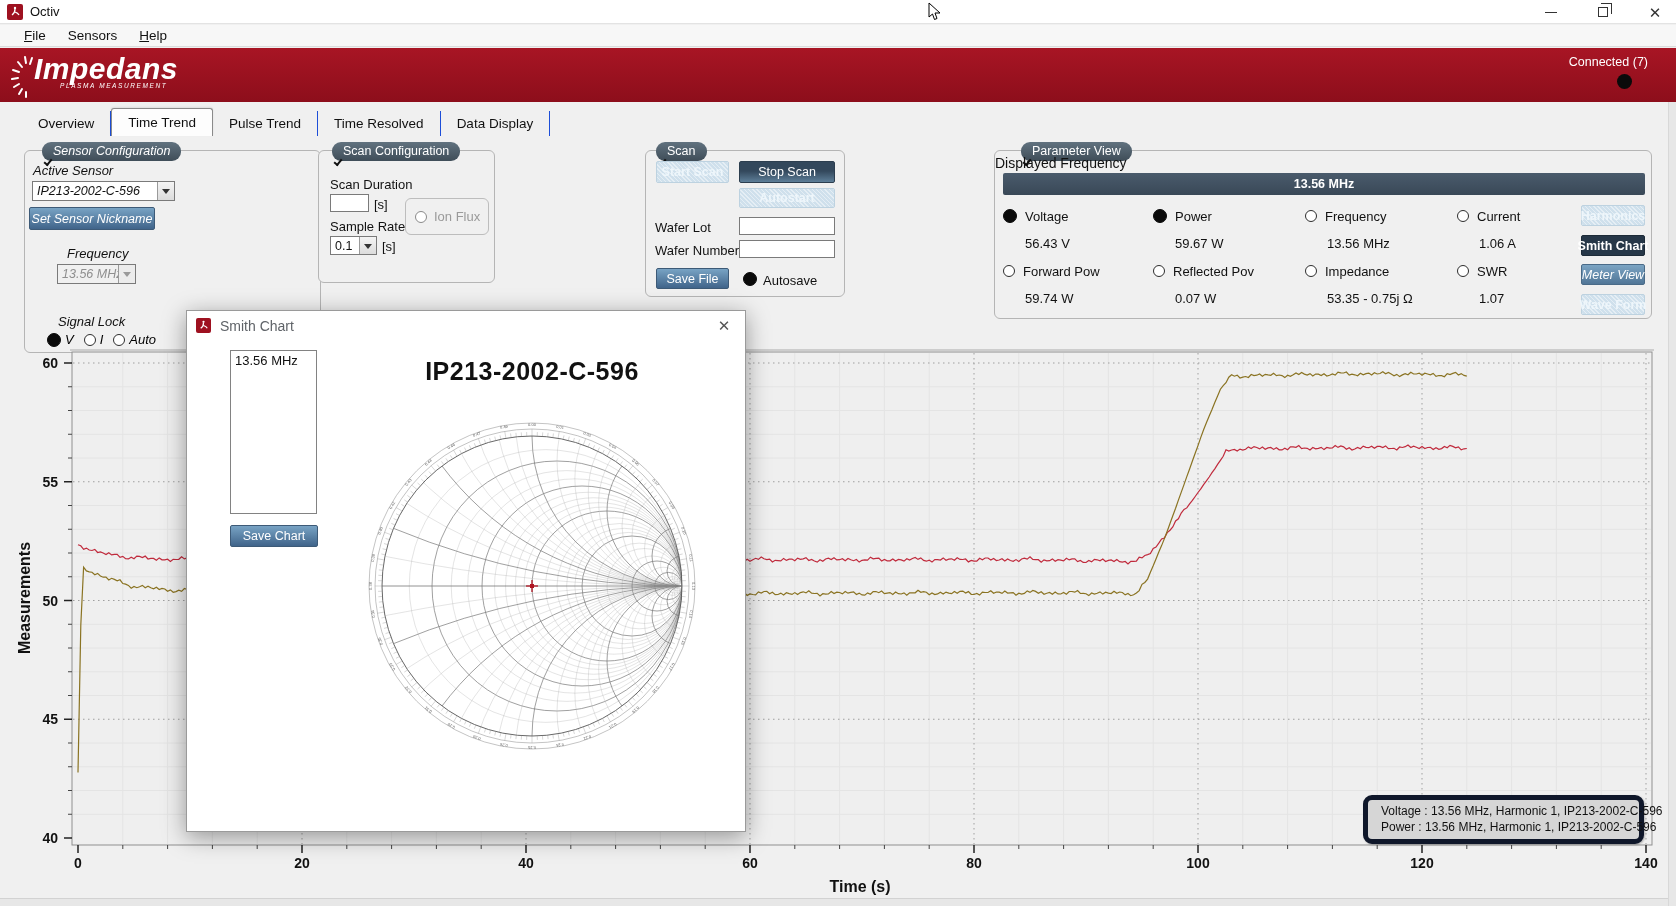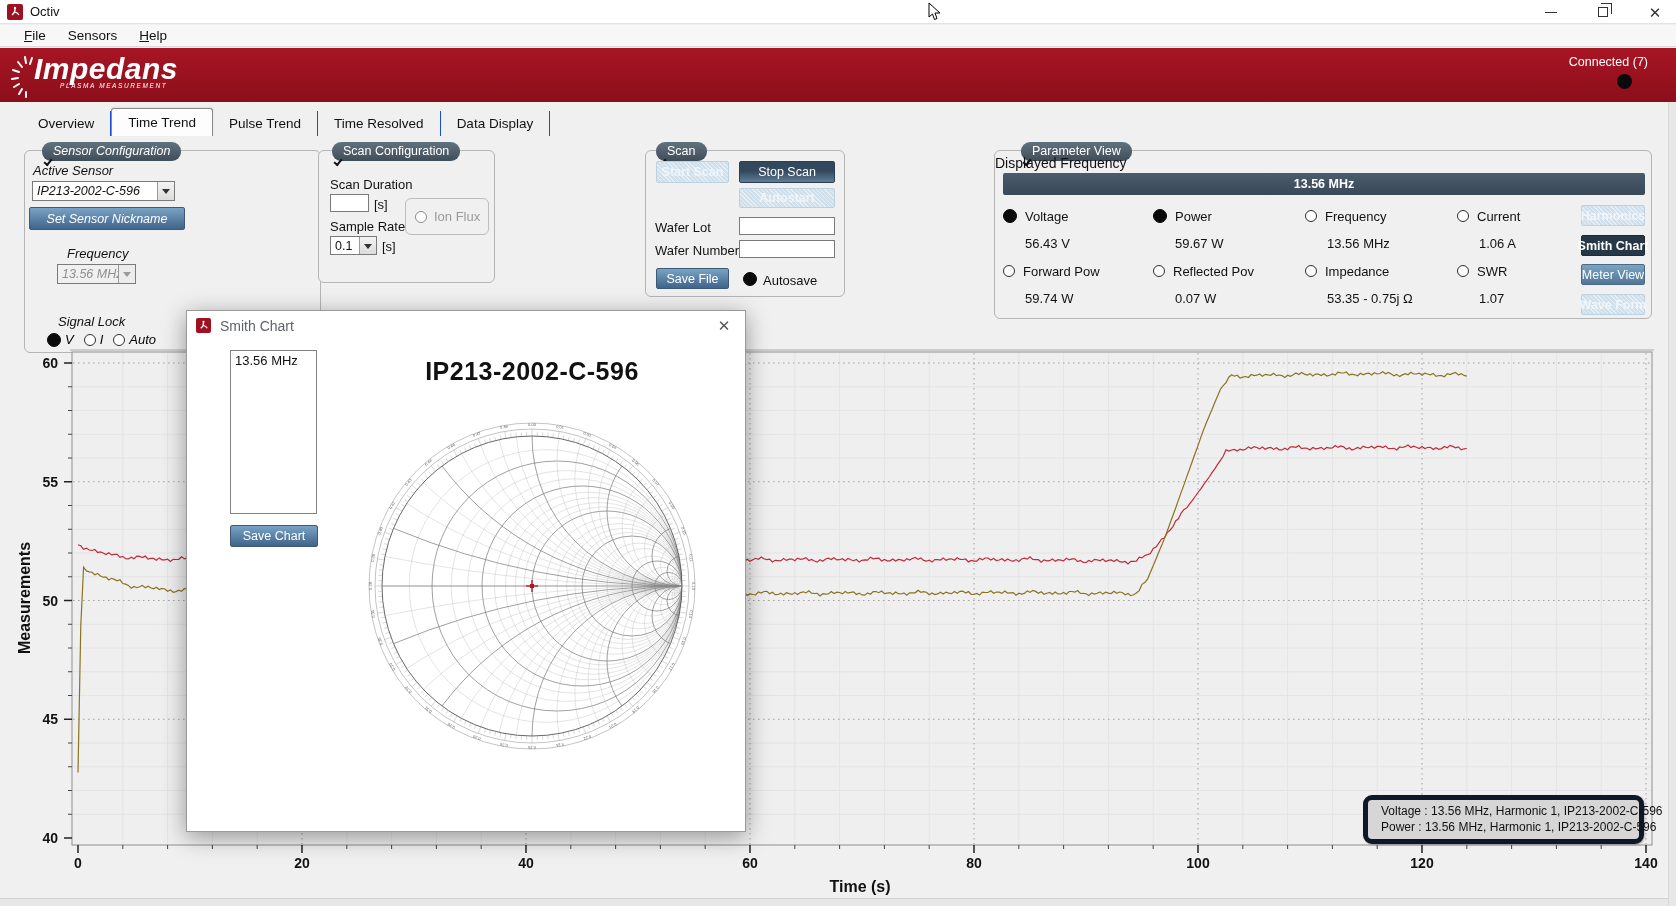--- a/index.html
+++ b/index.html
@@ -188,21 +188,21 @@
       <div class="tab">Data Display</div>
     </div>
 
   <div class="groupbox" style="left:24px;top:150px;width:297px;height:203px;font-style:italic;">
     <div class="pill" style="left:17px;">Sensor Configuration</div>
     <div class="lbl" style="left:8px;top:12px;">Active Sensor</div>
     <div class="combo" style="left:7px;top:30px;width:143px;">
       <span class="combo-text">IP213-2002-C-596</span>
       <span class="combo-arrow"></span>
     </div>
-    <div class="btn btn-blue" style="left:4px;top:56px;width:156px;height:23px;">Set Sensor Nickname</div>
+    <div class="btn btn-blue" style="left:4px;top:56px;width:126px;height:23px;">Set Sensor Nickname</div>
     <div class="lbl" style="left:42px;top:95px;font-size:13px;">Frequency</div>
     <div class="combo disabled" style="left:32px;top:113px;width:79px;">
       <span class="combo-text">13.56 MHz</span>
       <span class="combo-arrow"></span>
     </div>
     <div class="lbl" style="left:33px;top:163px;font-size:13px;">Signal Lock</div>
     <div id="signal-lock-row" style="position:absolute;left:22px;top:181px;display:flex;align-items:center;gap:4px;">
         <span class="radio on"></span>
         <span style="font-size: 13px; margin-right: 6px;">V</span>
         <span class="radio"></span>
@@ -285,21 +285,21 @@
           <span>SWR</span>
         </div>
         <div class="pval" style="grid-area: 4 / 1;">59.74 W</div>
         <div class="pval" style="grid-area: 4 / 2;">0.07 W</div>
         <div class="pval" style="grid-area: 4 / 3;">53.35 - 0.75j Ω</div>
         <div class="pval" style="grid-area: 4 / 4;">1.07</div>
       </div>
     <div id="param-buttons">
         <div class="btn btn-dis" style="left: 586px; top: 54px; width: 64px; height: 21px;">Harmonics</div>
         <div class="btn btn-navy" style="left: 586px; top: 84px; width: 64px; height: 21px;">Smith Chart</div>
-        <div class="btn btn-mid" style="left: 586px; top: 113px; width: 64px; height: 21px;">Meter View</div>
+        <div class="btn btn-mid" style="left: 586px; top: 113px; width: 64px; height: 21px; font-style: italic;">Meter View</div>
         <div class="btn btn-dis" style="left: 586px; top: 143px; width: 64px; height: 21px;">Wave Form</div>
       </div>
   </div>
 
   <div id="trend-chart"><svg width="1676" height="576">
         <line x1="70" y1="20" x2="1654" y2="20" stroke="#cdcdcd" stroke-width="2"></line>
         <rect x="72" y="22" width="1580" height="493" fill="#efefef" stroke="#8f8f8f" stroke-width="1"></rect>
         <line x1="122.8" y1="23" x2="122.8" y2="514" stroke="#e4e4e4" stroke-width="1"></line>
         <line x1="167.6" y1="23" x2="167.6" y2="514" stroke="#e4e4e4" stroke-width="1"></line>
         <line x1="212.4" y1="23" x2="212.4" y2="514" stroke="#e4e4e4" stroke-width="1"></line>

